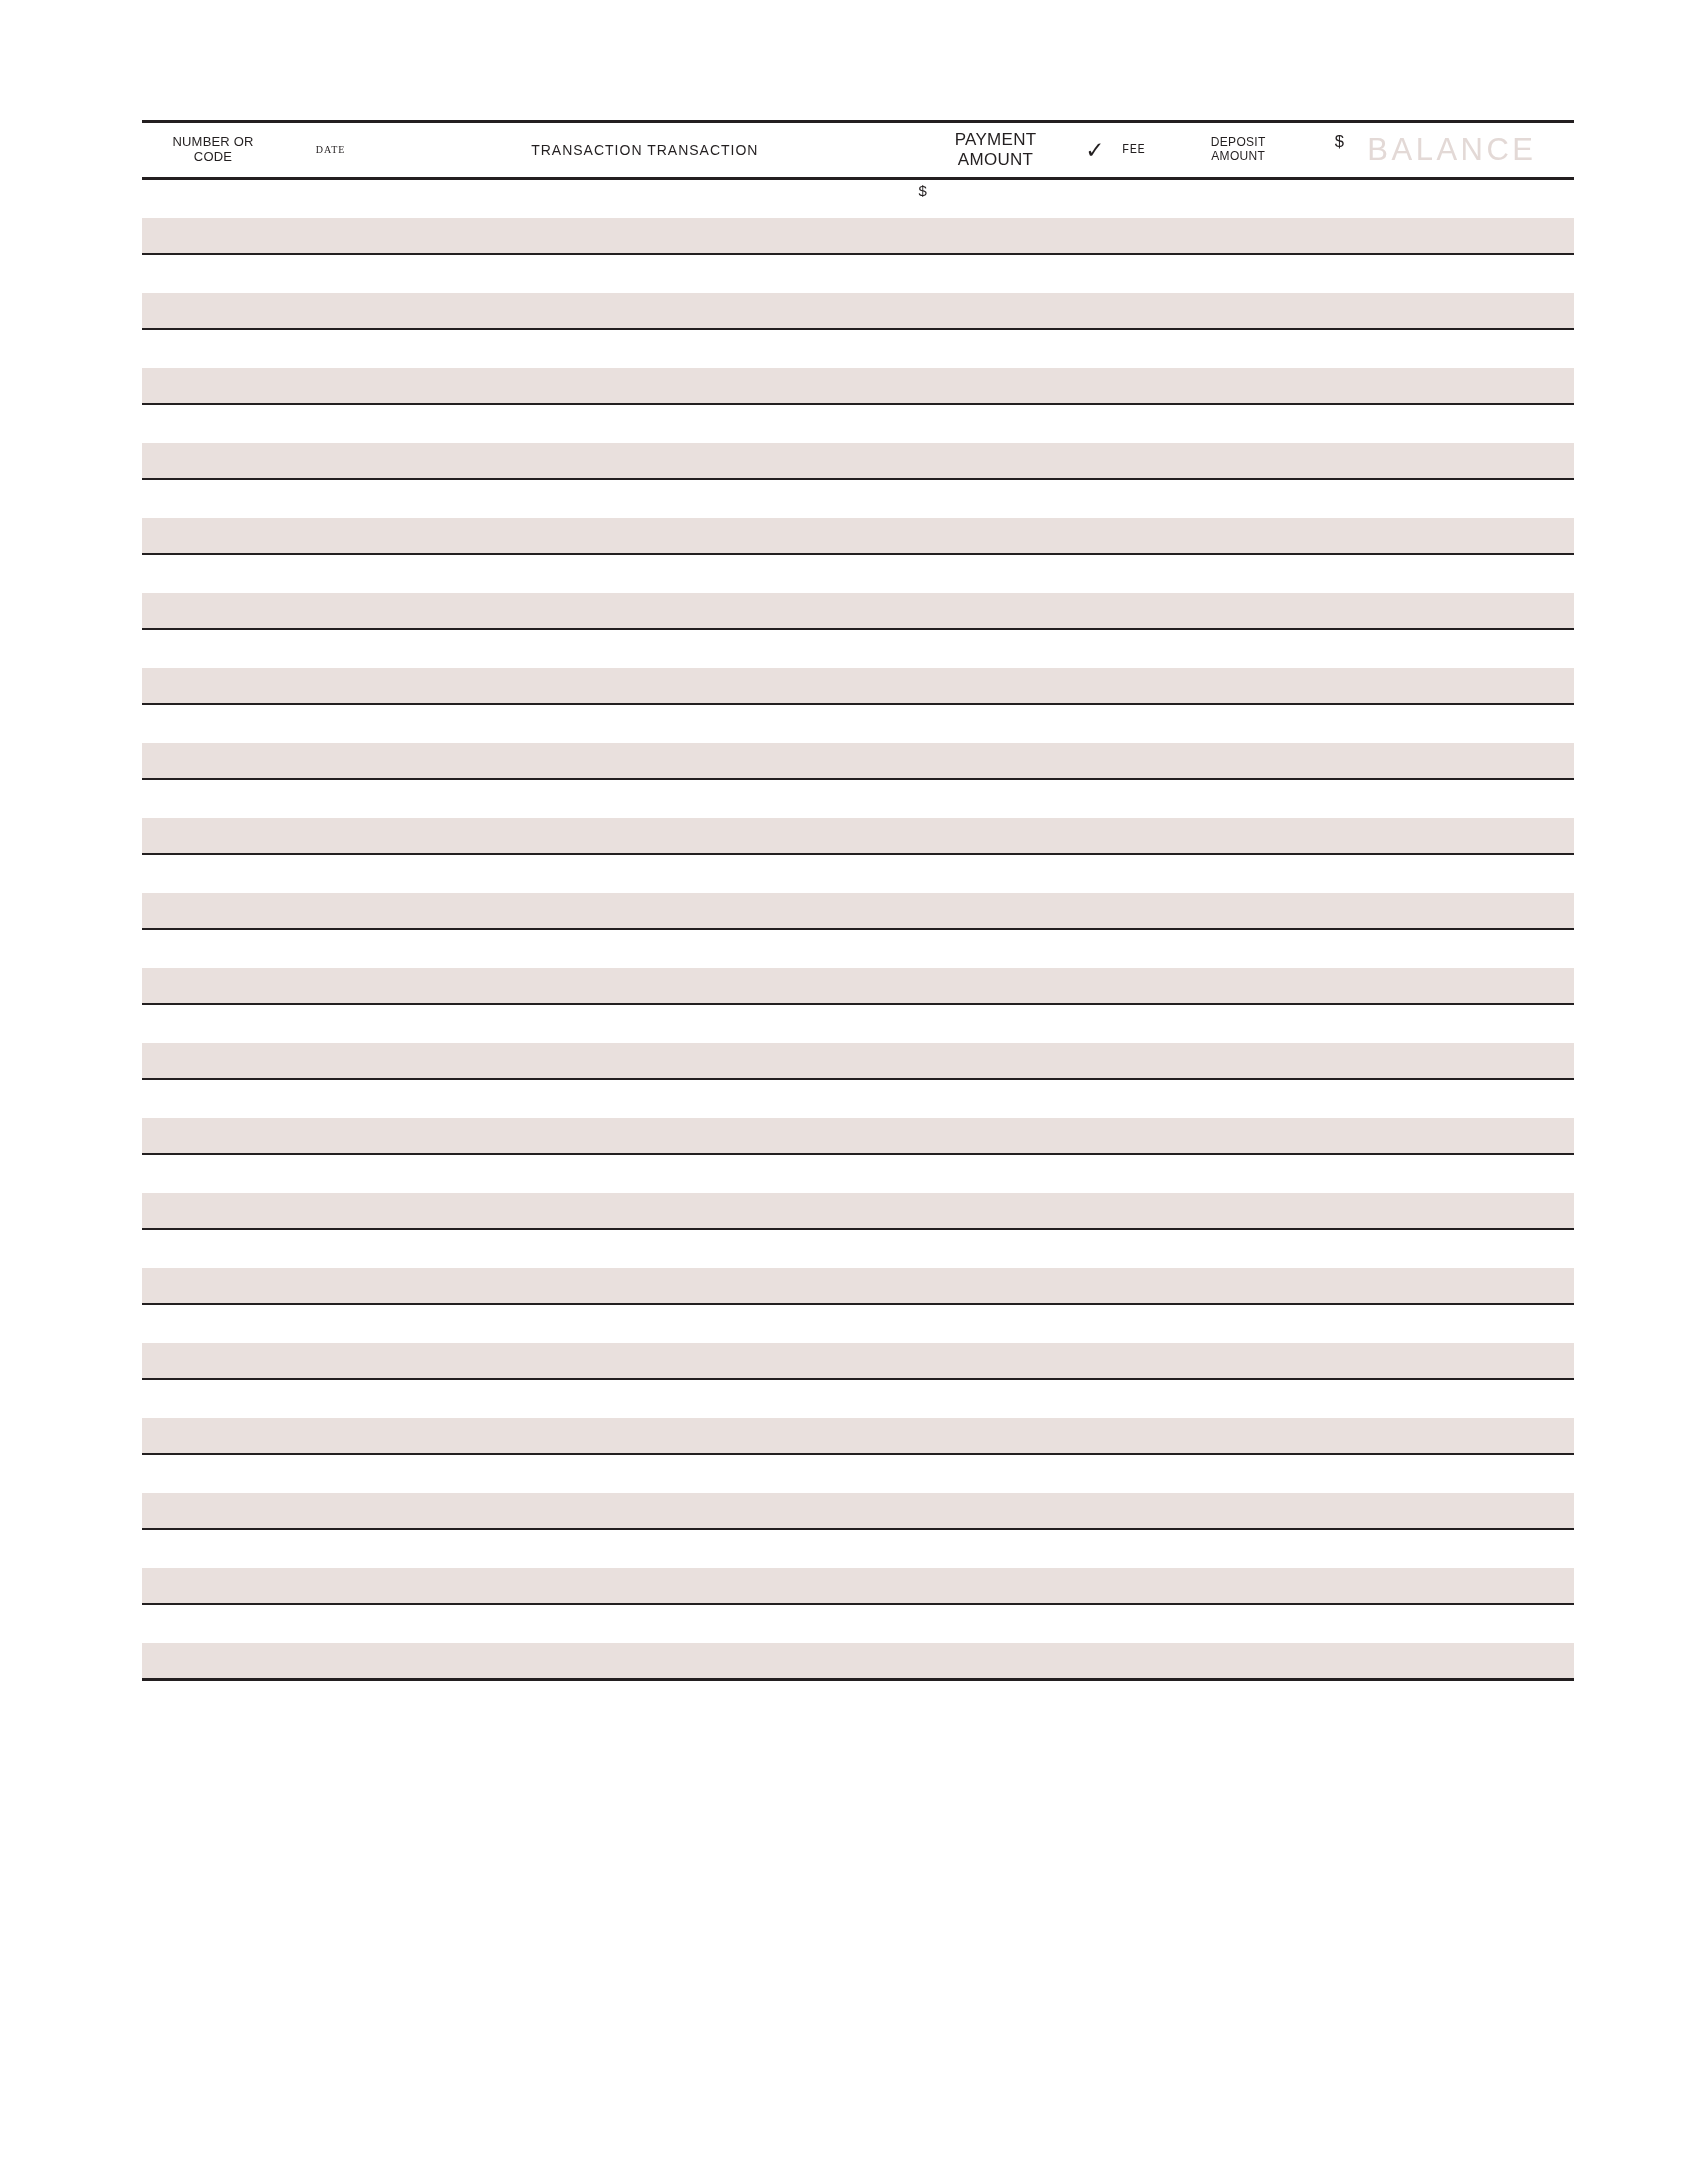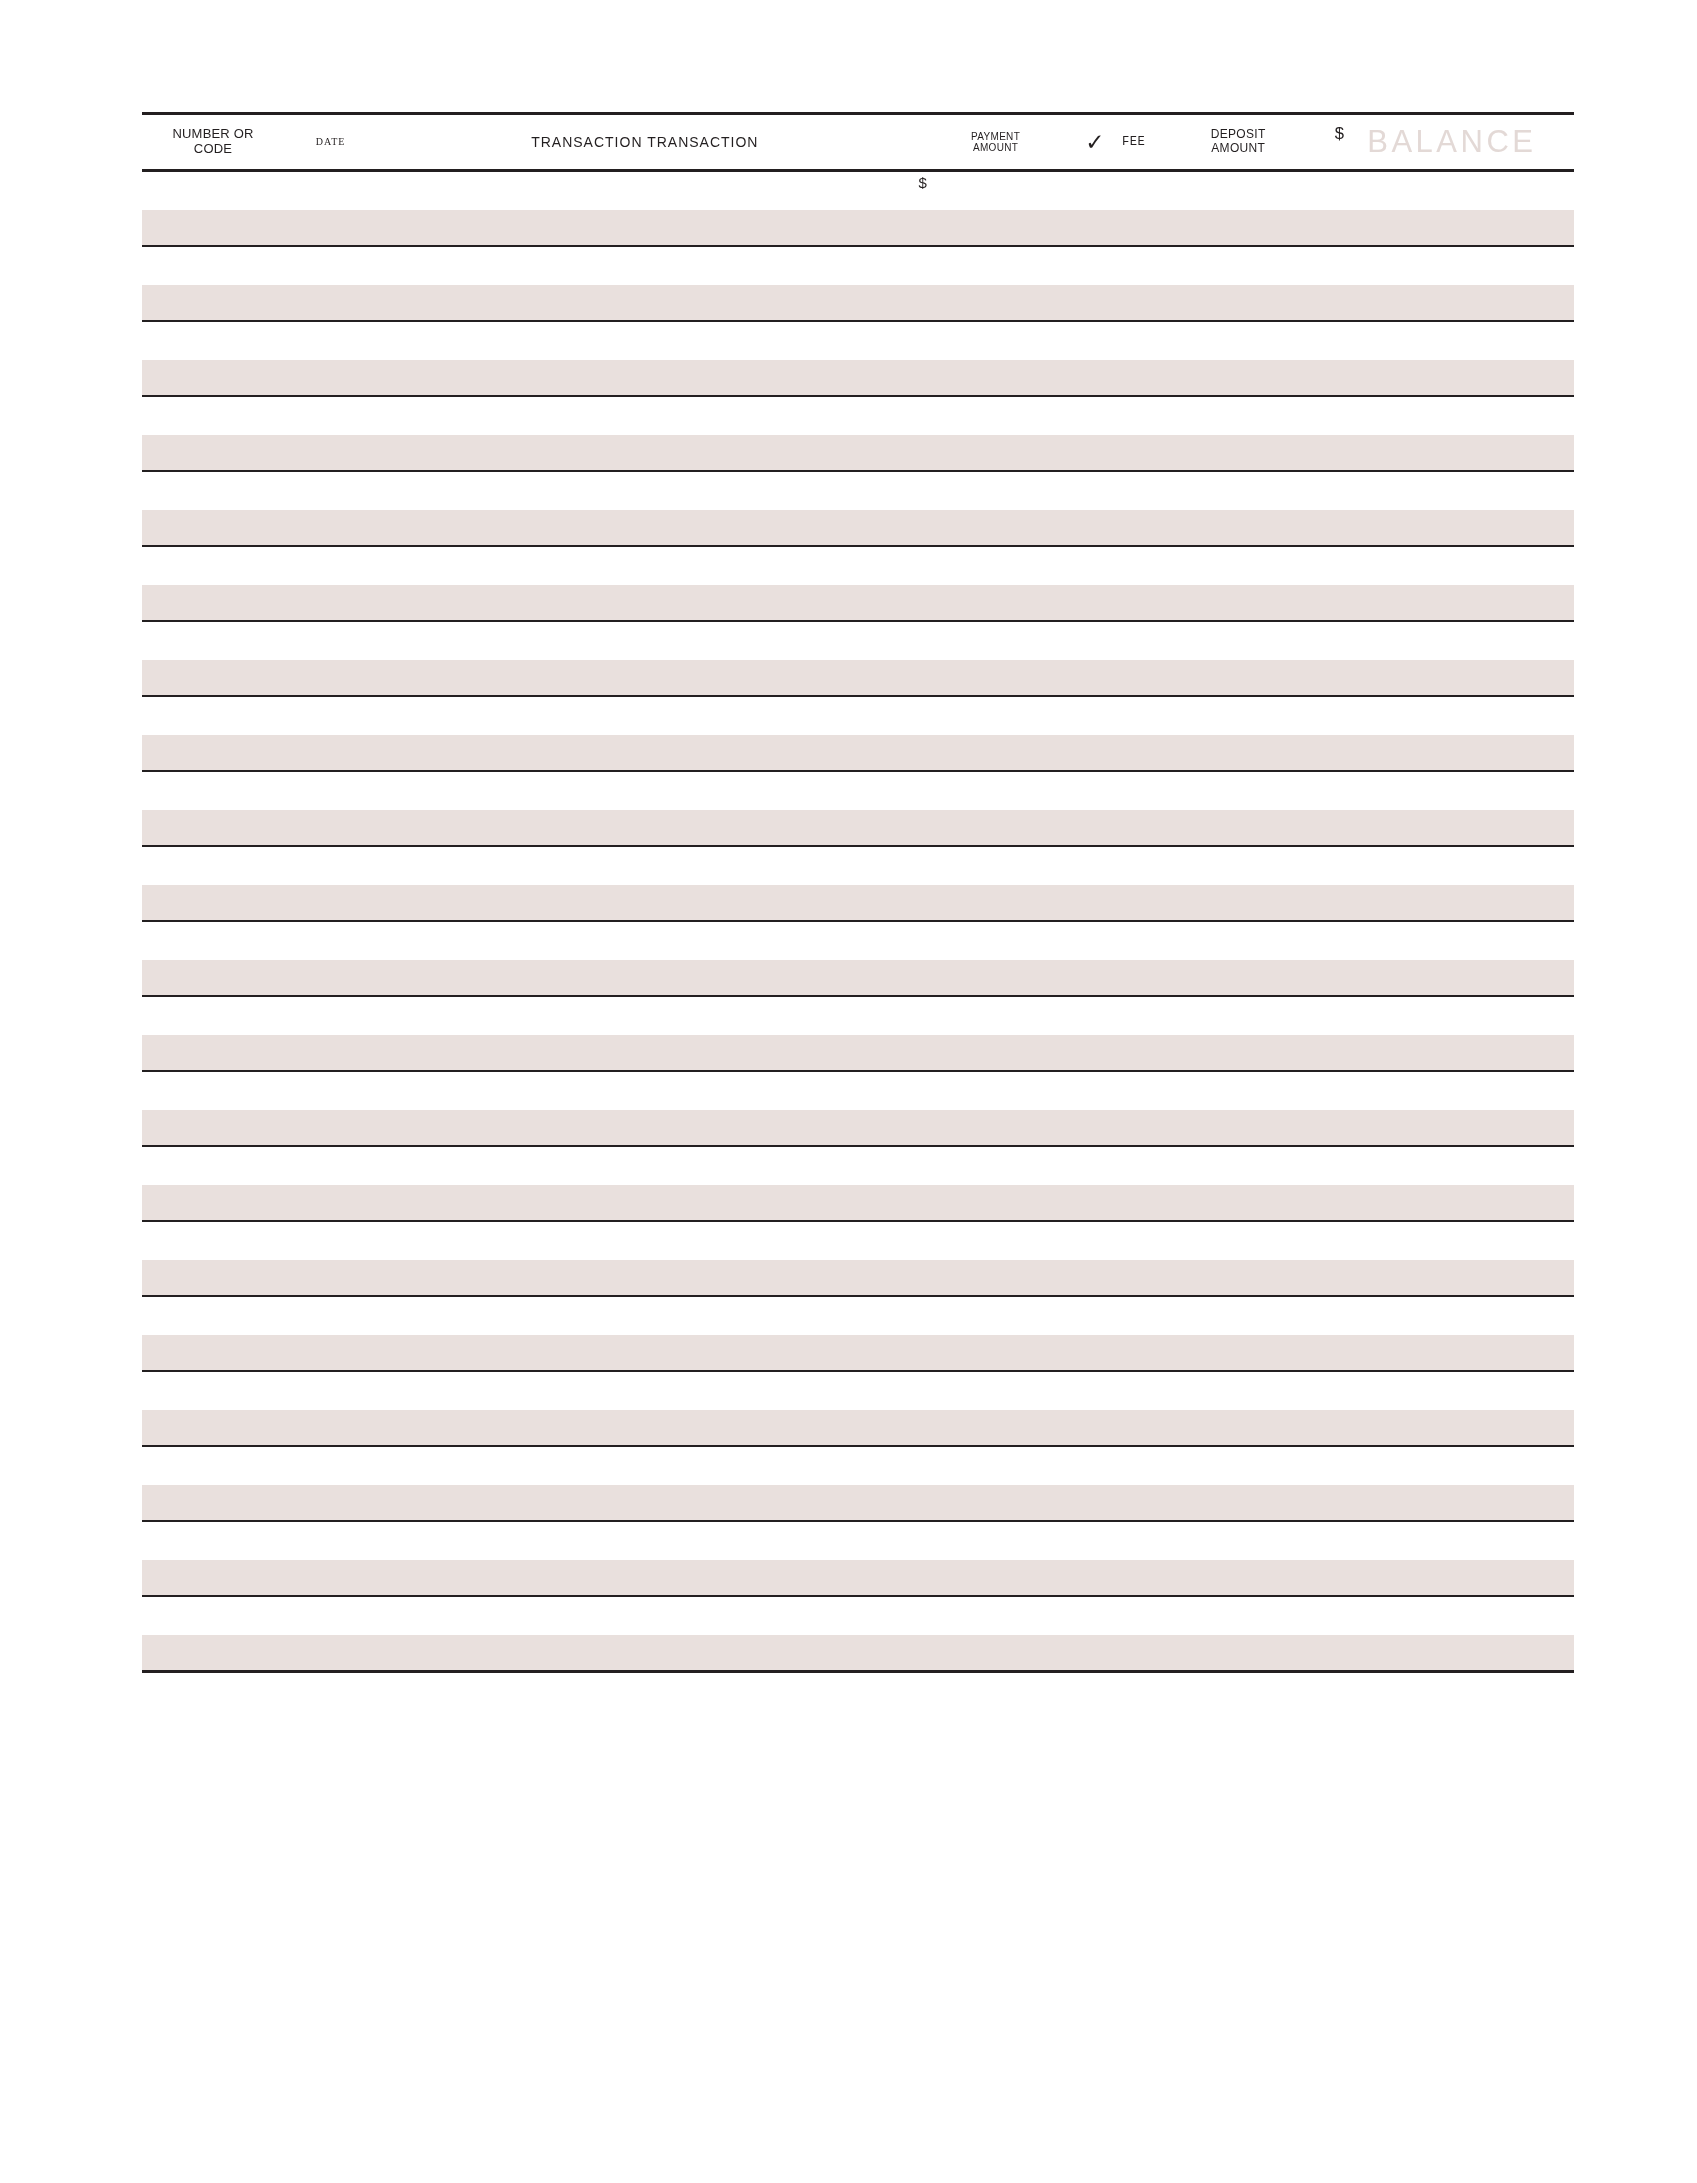--- a/index.html
+++ b/index.html
@@ -12,21 +12,21 @@
     height: 2184px;
     font-family: "Liberation Sans", sans-serif;
     color: #1a1a1a;
     position: relative;
     overflow: hidden;
   }
 
   .register-page {
     position: absolute;
     left: 142px;
-    top: 112px;
+    top: 120px;
     width: 1432px;
   }
 
   table.register {
     border-collapse: collapse;
     table-layout: fixed;
     width: 1432px;
   }
 
   table.register col.c-number   { width: 142px; }
@@ -63,21 +63,21 @@
     font-weight: normal;
     font-size: 13px;
     letter-spacing: 0.3px;
     line-height: 1.15;
     color: #231f20;
   }
   .hdr-row th.desc-h { font-size: 14px; letter-spacing: 1px; }
   .hdr-row th.num-h  { font-size: 13px; letter-spacing: 0.2px; }
   .hdr-row th.date-h { font-size: 10px; letter-spacing: 1px; font-family: Liberation Serif, serif; }
   .hdr-row th.fee-h  { font-size: 12.2px; letter-spacing: 0.4px; font-family: Liberation Mono, monospace; }
-  .hdr-row th.pay-h  { font-size: 10px; letter-spacing: 0.3px; }
+  .hdr-row th.pay-h  { font-size: 17px; letter-spacing: 0.3px; }
   .hdr-row th.dep-h  { font-size: 12px; letter-spacing: 0.3px; }
   .check-glyph {
     font-size: 23px;
     line-height: 1;
     color: #231f20;
     display: block;
   }
 
   .balance-head {
     position: relative;

